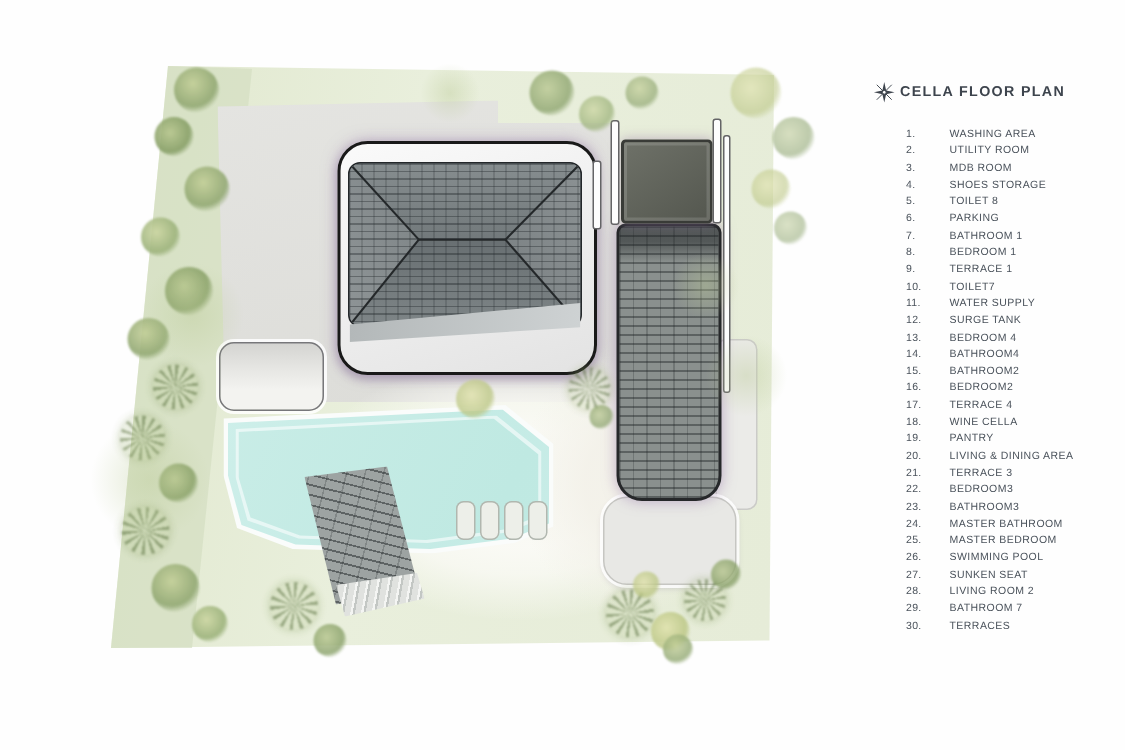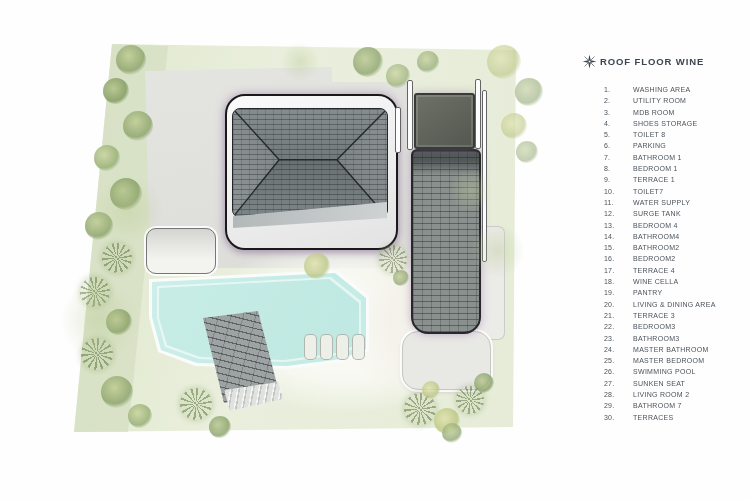--- a/index.html
+++ b/index.html
@@ -207,21 +207,21 @@
       </div>
   </div>
 
   <div id="legend-header">
     <svg width="15" height="15" viewBox="0 0 24 24">
       <path d="M4 4 L20 20 M20 4 L4 20" stroke="#3d444d" stroke-width="1" fill="none"></path>
       <path d="M12 1 L14 10 L12 12 L10 10 Z M23 12 L14 14 L12 12 L14 10 Z
                M12 23 L10 14 L12 12 L14 14 Z M1 12 L10 10 L12 12 L10 14 Z" fill="#3d444d"></path>
       <circle cx="12" cy="12" r="2" fill="#fff" stroke="#3d444d" stroke-width="1"></circle>
     </svg>
-    <span id="legend-title">ROOF FLOOR WINE</span>
+    <span id="legend-title">CELLA FLOOR PLAN</span>
   </div>
   <div id="legend-list">
       <div class="legend-row">
         <span class="legend-num">1.</span>
         <span class="legend-label">WASHING AREA</span>
       </div>
       <div class="legend-row">
         <span class="legend-num">2.</span>
         <span class="legend-label">UTILITY ROOM</span>
       </div>

